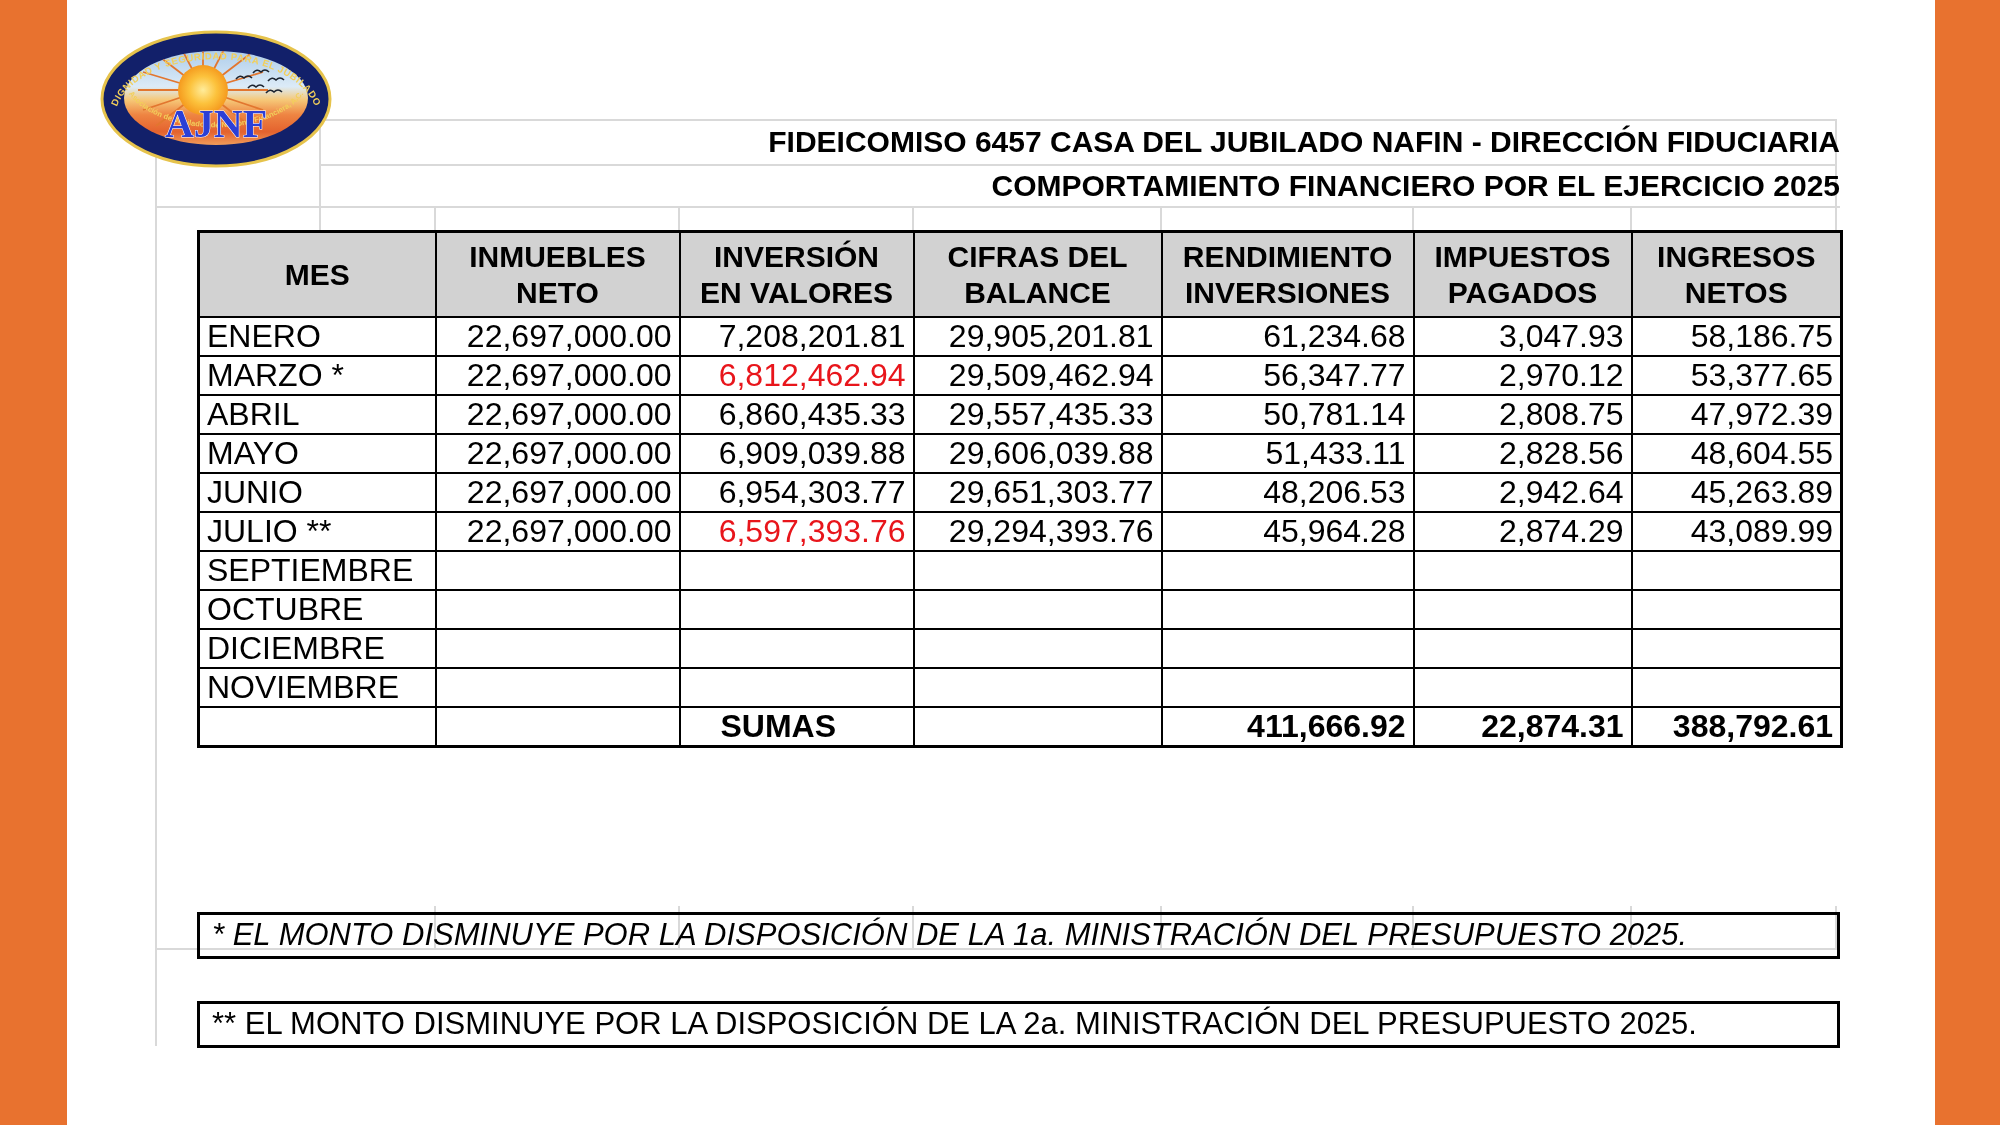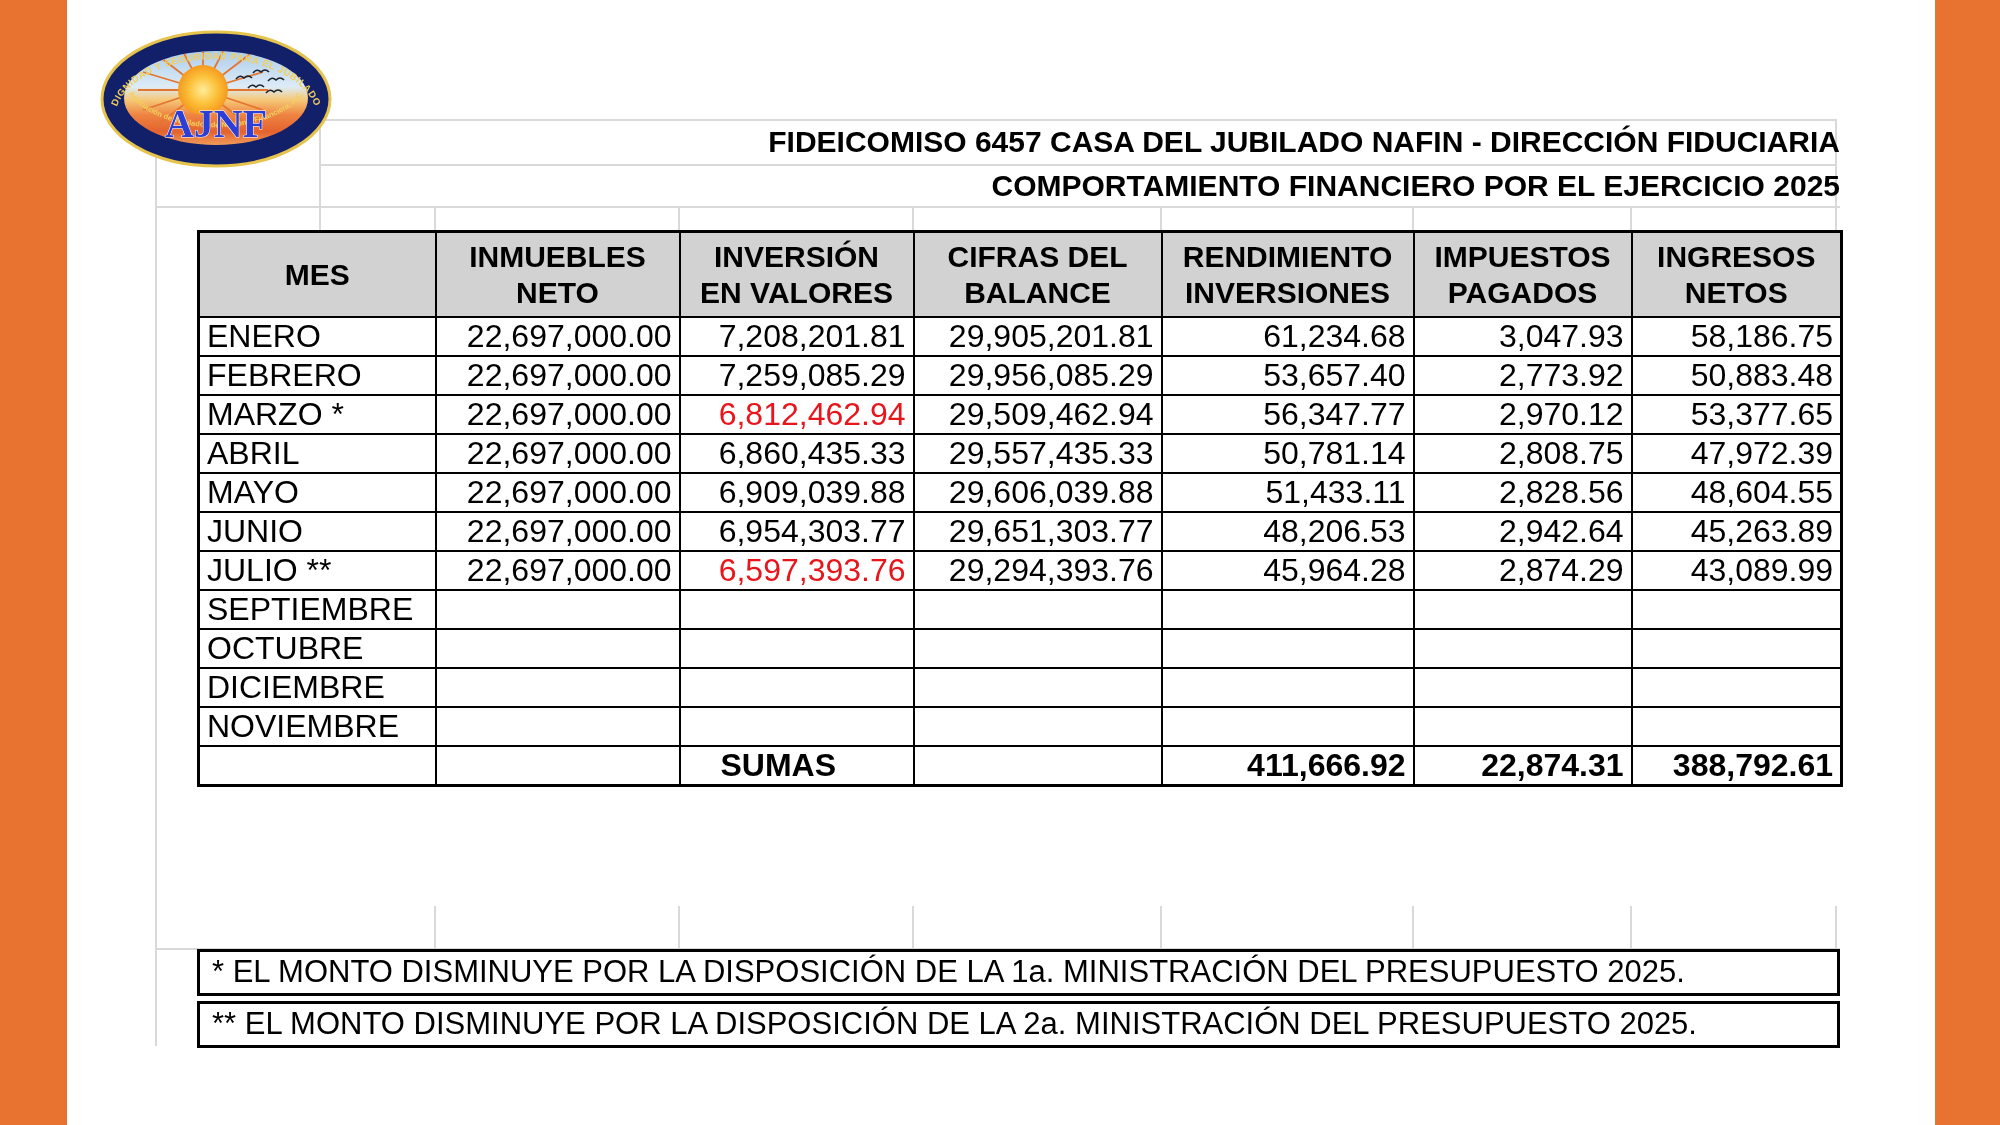--- a/index.html
+++ b/index.html
@@ -40,21 +40,21 @@
   td.num { text-align:right; }
   td.red { color:var(--red,#E8151B); }
   tr.sums td { font-weight:bold; }
   tr.sums td.label { text-align:left;padding-left:40px; }
 
   .footnote {
     position:absolute; left:197px; width:1643px; height:47px;
     border:3px solid #000; box-sizing:border-box;
     font-size:31px; line-height:40px; padding-left:12px; white-space:nowrap;
   }
-  .f1 { top:949px; }
+  .f1 { top:912px;font-style:italic; }
   .f2 { top:1001px; }
 </style>
 </head>
 <body>
 
 <div class="page">
 
   <div class="bar left"></div>
   <div class="bar right"></div>
 
@@ -185,29 +185,20 @@
         <tr>
       <td class="mes">ENERO</td>
       <td class="num">22,697,000.00</td>
       <td class="num inv">7,208,201.81</td>
       <td class="num">29,905,201.81</td>
       <td class="num">61,234.68</td>
       <td class="num">3,047.93</td>
       <td class="num">58,186.75</td>
     </tr>
         <tr>
-      <td class="mes">FEBRERO</td>
-      <td class="num">22,697,000.00</td>
-      <td class="num inv">7,259,085.29</td>
-      <td class="num">29,956,085.29</td>
-      <td class="num">53,657.40</td>
-      <td class="num">2,773.92</td>
-      <td class="num">50,883.48</td>
-    </tr>
-        <tr>
       <td class="mes">MARZO *</td>
       <td class="num">22,697,000.00</td>
       <td class="num inv red">6,812,462.94</td>
       <td class="num">29,509,462.94</td>
       <td class="num">56,347.77</td>
       <td class="num">2,970.12</td>
       <td class="num">53,377.65</td>
     </tr>
         <tr>
       <td class="mes">ABRIL</td>

